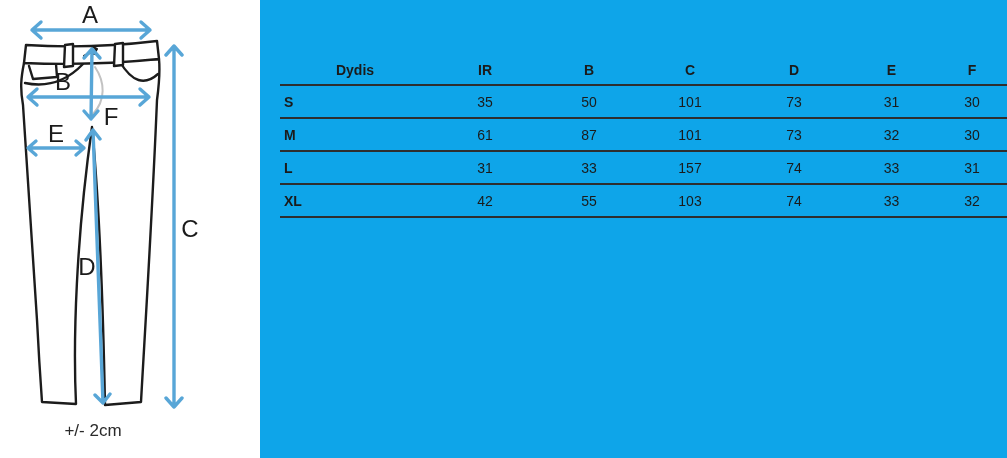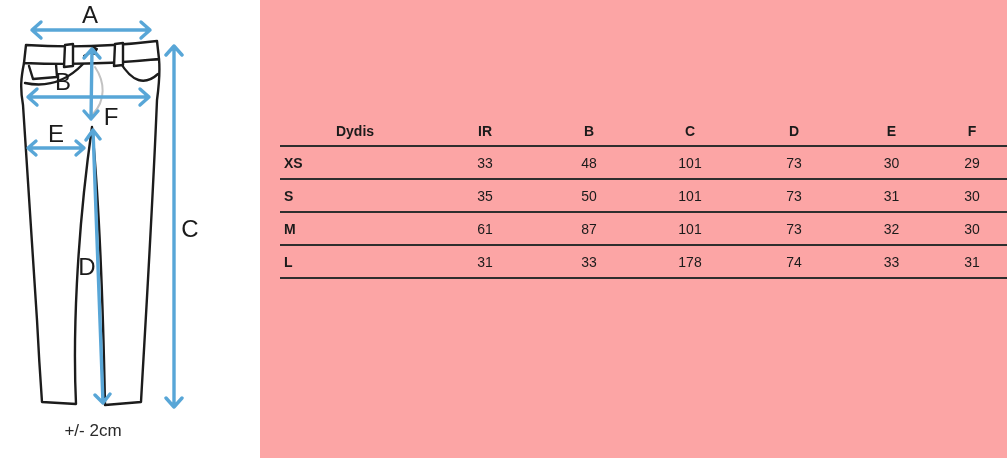--- a/index.html
+++ b/index.html
@@ -27,22 +27,22 @@
   .arrow path {
     stroke: #58a6d7; stroke-width: 3.4; fill: none;
     stroke-linecap: round; stroke-linejoin: round;
   }
   text.dim  { font-size: 24px; fill: #1b1b1b; text-anchor: middle; font-family: "Liberation Sans", sans-serif; }
   text.note { font-size: 17px; fill: #2a2a2a; text-anchor: middle; font-family: "Liberation Sans", sans-serif; }
 
   
   .right-panel {
     flex: 1;
-    background: #fca5a5;
-    padding: 117px 0 0 20px;
+    background: #0ea5e9;
+    padding: 56px 0 0 20px;
     box-sizing: border-box;
   }
   table.size-table {
     width: 100%;
     border-collapse: collapse;
     table-layout: fixed;
   }
   col.c1 { width: 150px; } col.c2 { width: 110px; } col.c3 { width: 98px; }
   col.c4 { width: 104px; } col.c5 { width: 104px; } col.c6 { width: 91px; }
   col.c7 { width: auto; }
@@ -119,29 +119,20 @@
         <th>IR</th>
         <th>B</th>
         <th>C</th>
         <th>D</th>
         <th>E</th>
         <th>F</th>
       </tr>
     </thead>
     <tbody>
       <tr>
-        <th>XS</th>
-        <td>33</td>
-        <td>48</td>
-        <td>101</td>
-        <td>73</td>
-        <td>30</td>
-        <td>29</td>
-      </tr>
-      <tr>
         <th>S</th>
         <td>35</td>
         <td>50</td>
         <td>101</td>
         <td>73</td>
         <td>31</td>
         <td>30</td>
       </tr>
       <tr>
         <th>M</th>
@@ -149,20 +140,29 @@
         <td>87</td>
         <td>101</td>
         <td>73</td>
         <td>32</td>
         <td>30</td>
       </tr>
       <tr>
         <th>L</th>
         <td>31</td>
         <td>33</td>
-        <td>178</td>
+        <td>157</td>
         <td>74</td>
         <td>33</td>
         <td>31</td>
+      </tr>
+      <tr>
+        <th>XL</th>
+        <td>42</td>
+        <td>55</td>
+        <td>103</td>
+        <td>74</td>
+        <td>33</td>
+        <td>32</td>
       </tr>
     </tbody>
   </table>
 </div>
 
 </body></html>

